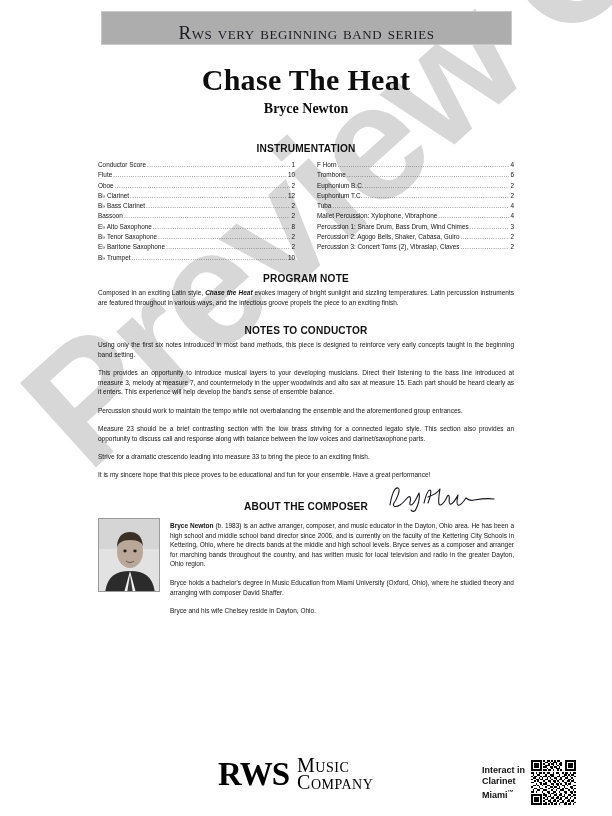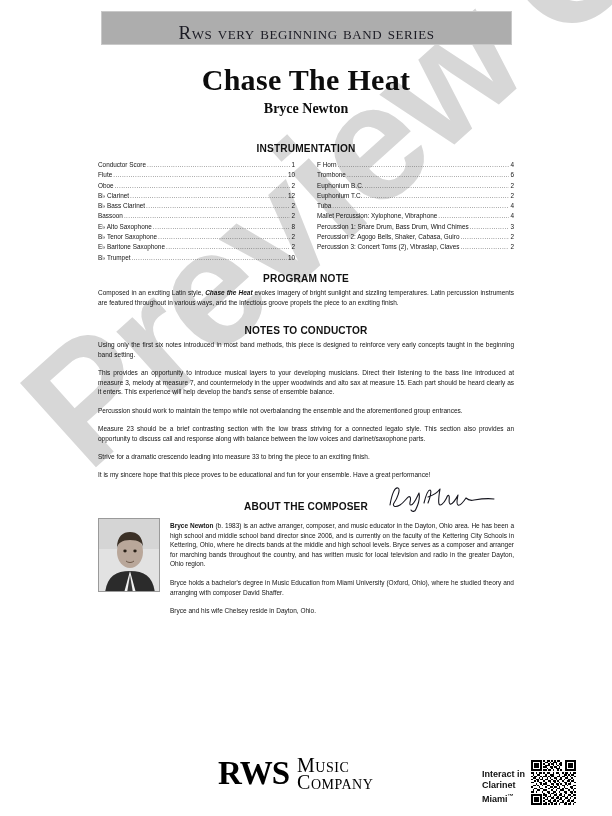--- a/index.html
+++ b/index.html
@@ -186,20 +186,21 @@
     position: absolute;
     left: 382px; top: 481px;
     width: 120px; height: 32px;
   }
 
   
   .footer-logo {
     position: absolute;
     left: 218px; top: 757px;
     display: flex;
+    align-items: center;
     gap: 8px;
   }
   .rws-mark {
     font-family: "Liberation Serif", serif;
     font-weight: bold;
     font-size: 33px;
     letter-spacing: -1px;
     color: #000;
     line-height: 1;
   }
@@ -211,21 +212,21 @@
     font-variant: small-caps;
     text-transform: lowercase;
     letter-spacing: 0.5px;
   }
   .rws-words div::first-letter { text-transform: uppercase; }
 
   .makemusic {
     position: absolute;
     left: 482px; top: 760px;
     display: flex;
-    align-items: flex-end;
+    align-items: center;
     gap: 6px;
   }
   .mm-text {
     font-family: "Liberation Sans", sans-serif;
     font-size: 9px;
     font-weight: bold;
     line-height: 11px;
     color: #111;
     text-align: left;
   }

